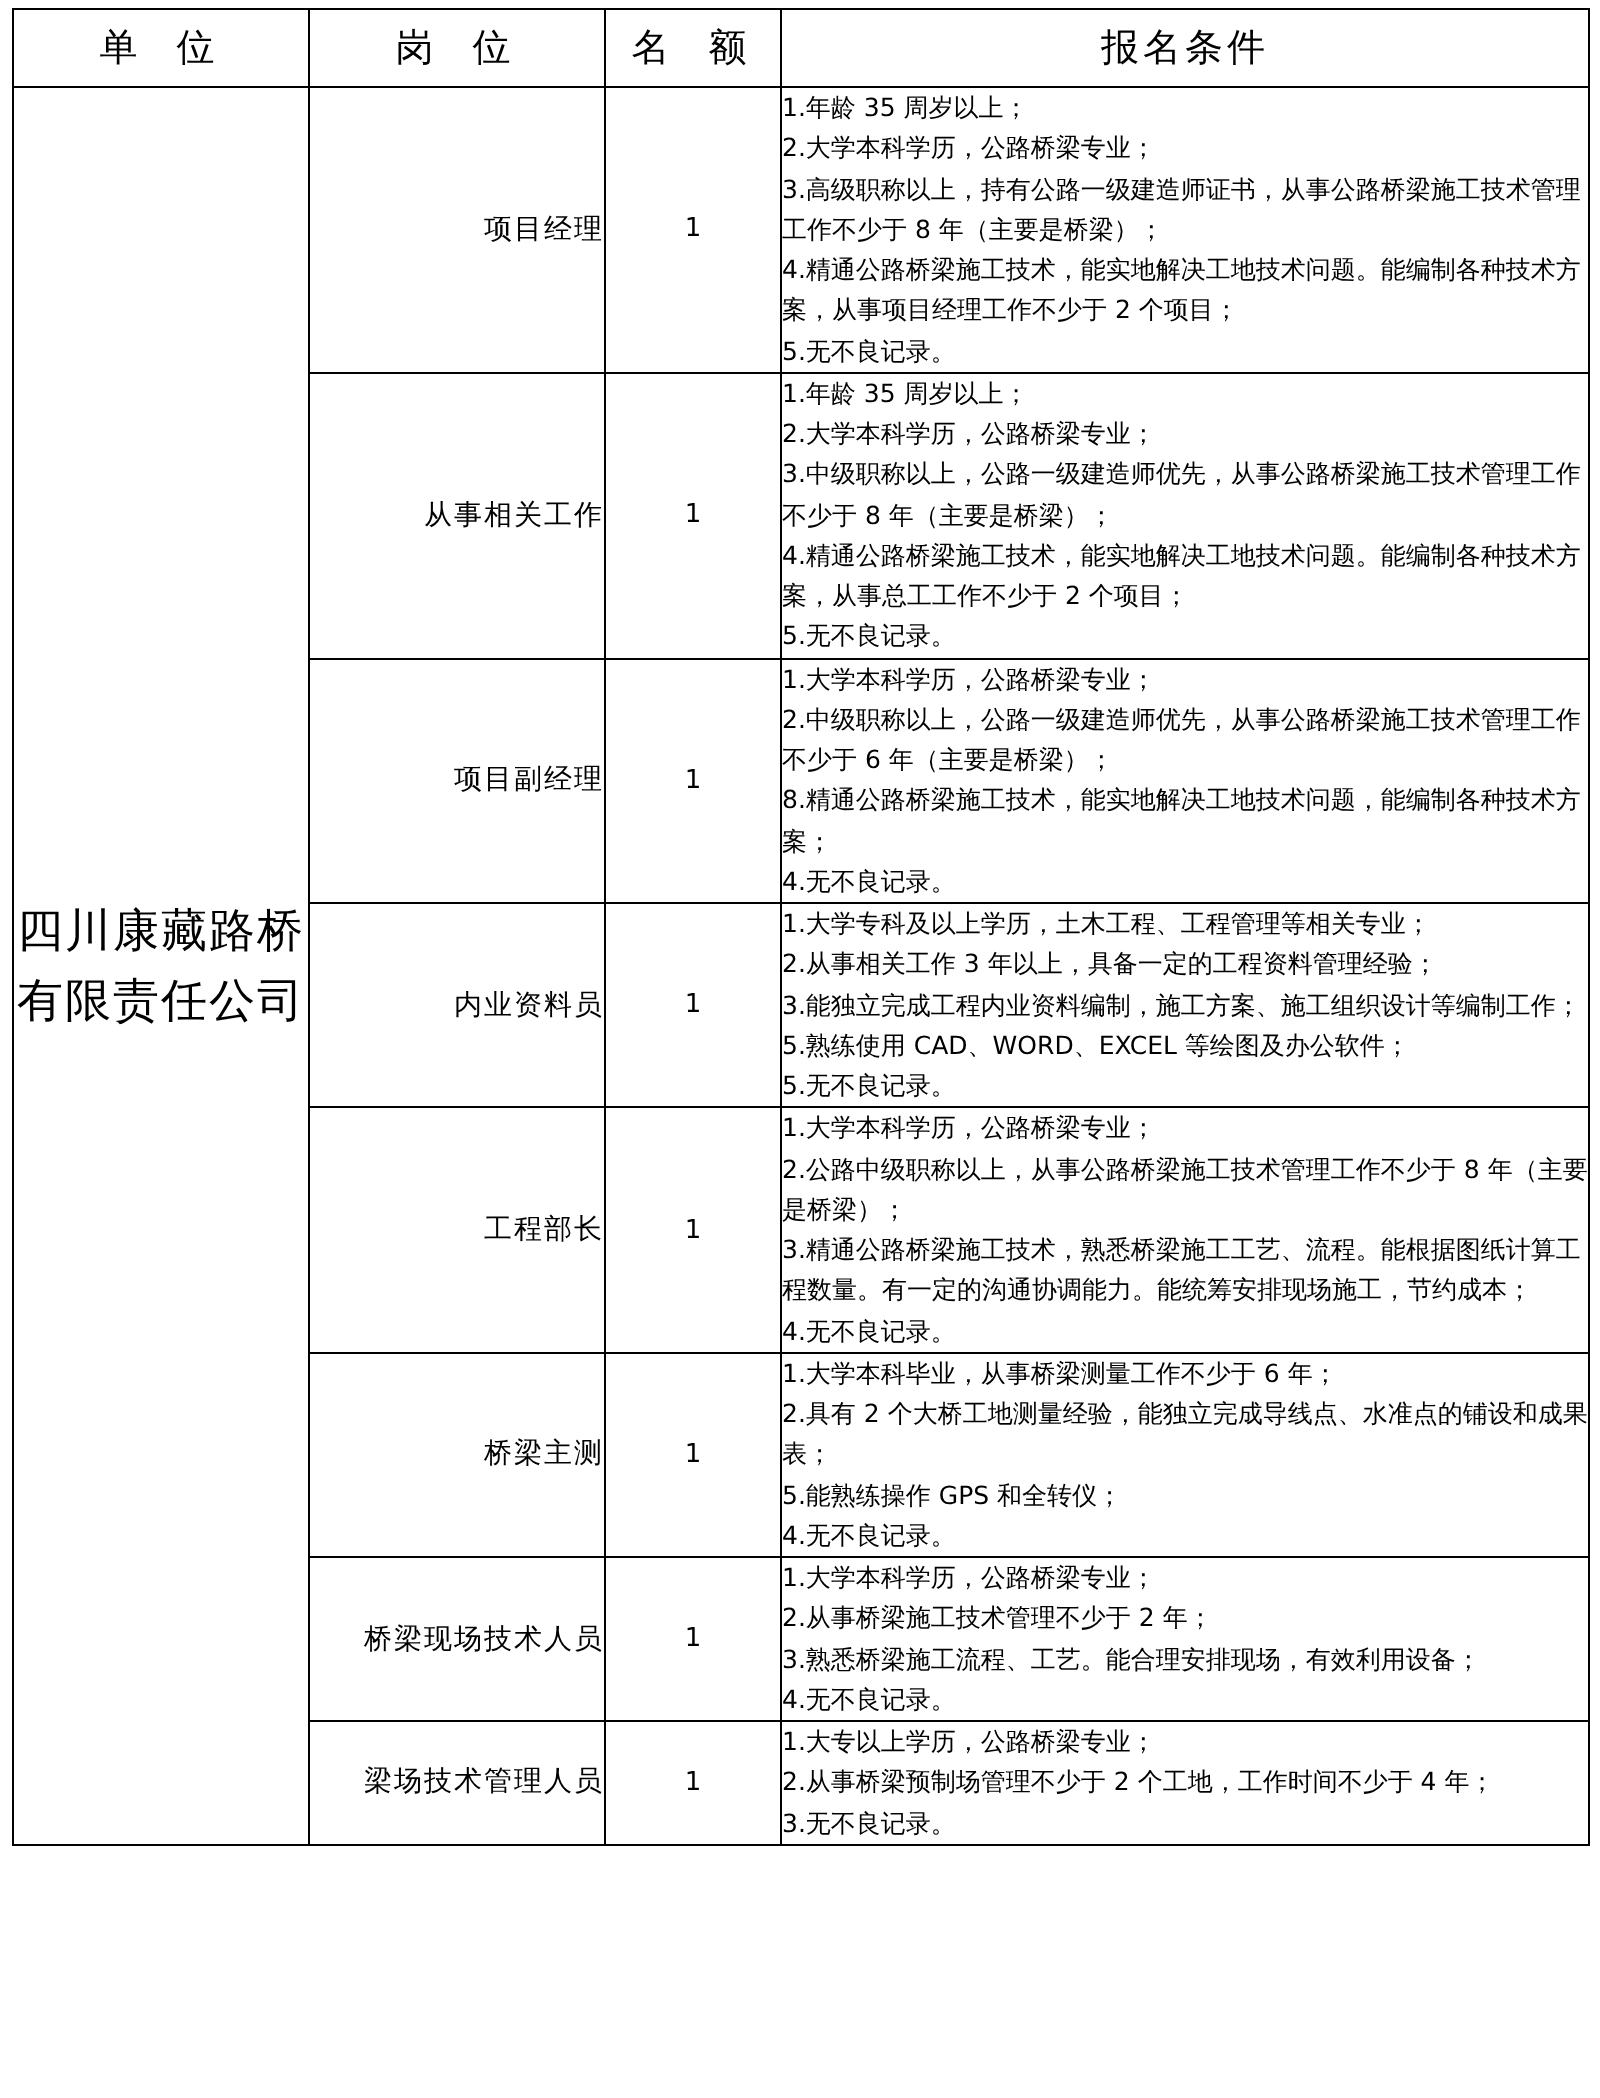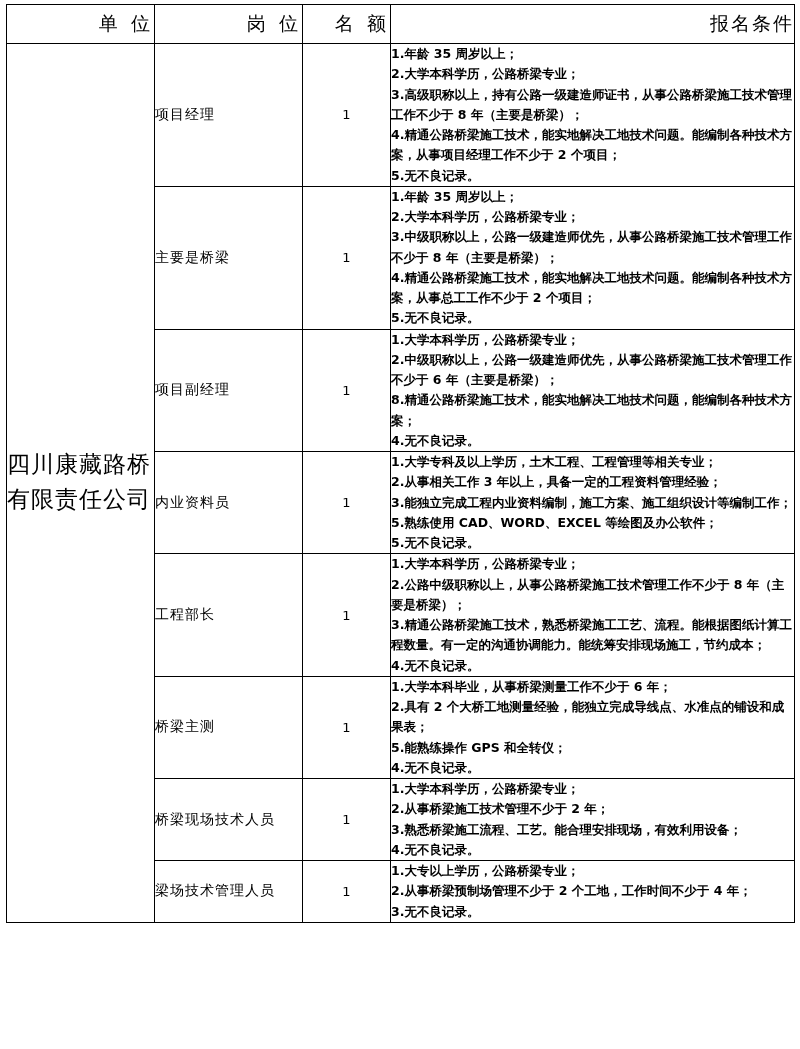--- a/index.html
+++ b/index.html
@@ -34,56 +34,56 @@
   
   col.c-unit { width: 148px; }
   col.c-post { width: 148px; }
   col.c-quota { width: 88px; }
   col.c-cond  { width: 404px; }
 
   thead th {
     height: 38px;
     font-size: 19px;
     font-weight: normal;
-    text-align: right;
+    text-align: center;
     letter-spacing: 4px;
-    font-family: Liberation Sans, sans-serif;
+    font-family: Liberation Mono, monospace;
   }
   thead th.cond-head { letter-spacing: 2px; }
 
   td.unit-cell {
+    text-align: center;
     vertical-align: middle;
     font-size: 23px;
     line-height: 1.5;
-    font-family: Liberation Serif, serif;
+    font-family: Liberation Sans, sans-serif;
     letter-spacing: 1px;
     padding: 0 14px;
   }
   td.post-cell {
-    text-align: left;
+    text-align: right;
     font-size: 14px;
     letter-spacing: 1px;
     font-family: Liberation Mono, monospace;
   }
   td.quota-cell {
     text-align: center;
     font-size: 13px;
     font-family: "DejaVu Sans", "Liberation Sans", sans-serif;
   }
   td.cond-cell {
     text-align: left;
     font-size: 12.5px;
     line-height: 1.62;
     padding: 6px 7px 6px 8px;
     font-family: "DejaVu Sans", "Liberation Sans", sans-serif;
   }
   td.cond-cell .line {
     white-space: normal;
     word-break: break-all;
-    font-weight: bold;
   }
 </style>
 </head>
 <body>
 
 <div class="page">
   <table class="recruit">
     <colgroup>
       <col class="c-unit">
       <col class="c-post">
@@ -105,21 +105,21 @@
         <td class="quota-cell">1</td>
         <td class="cond-cell">
           <div class="line">1.年龄 35 周岁以上；</div>
           <div class="line">2.大学本科学历，公路桥梁专业；</div>
           <div class="line">3.高级职称以上，持有公路一级建造师证书，从事公路桥梁施工技术管理工作不少于 8 年（主要是桥梁）；</div>
           <div class="line">4.精通公路桥梁施工技术，能实地解决工地技术问题。能编制各种技术方案，从事项目经理工作不少于 2 个项目；</div>
           <div class="line">5.无不良记录。</div>
         </td>
       </tr>
       <tr>
-        <td class="post-cell">主要是桥梁</td>
+        <td class="post-cell">从事相关工作</td>
         <td class="quota-cell">1</td>
         <td class="cond-cell">
           <div class="line">1.年龄 35 周岁以上；</div>
           <div class="line">2.大学本科学历，公路桥梁专业；</div>
           <div class="line">3.中级职称以上，公路一级建造师优先，从事公路桥梁施工技术管理工作不少于 8 年（主要是桥梁）；</div>
           <div class="line">4.精通公路桥梁施工技术，能实地解决工地技术问题。能编制各种技术方案，从事总工工作不少于 2 个项目；</div>
           <div class="line">5.无不良记录。</div>
         </td>
       </tr>
       <tr>

